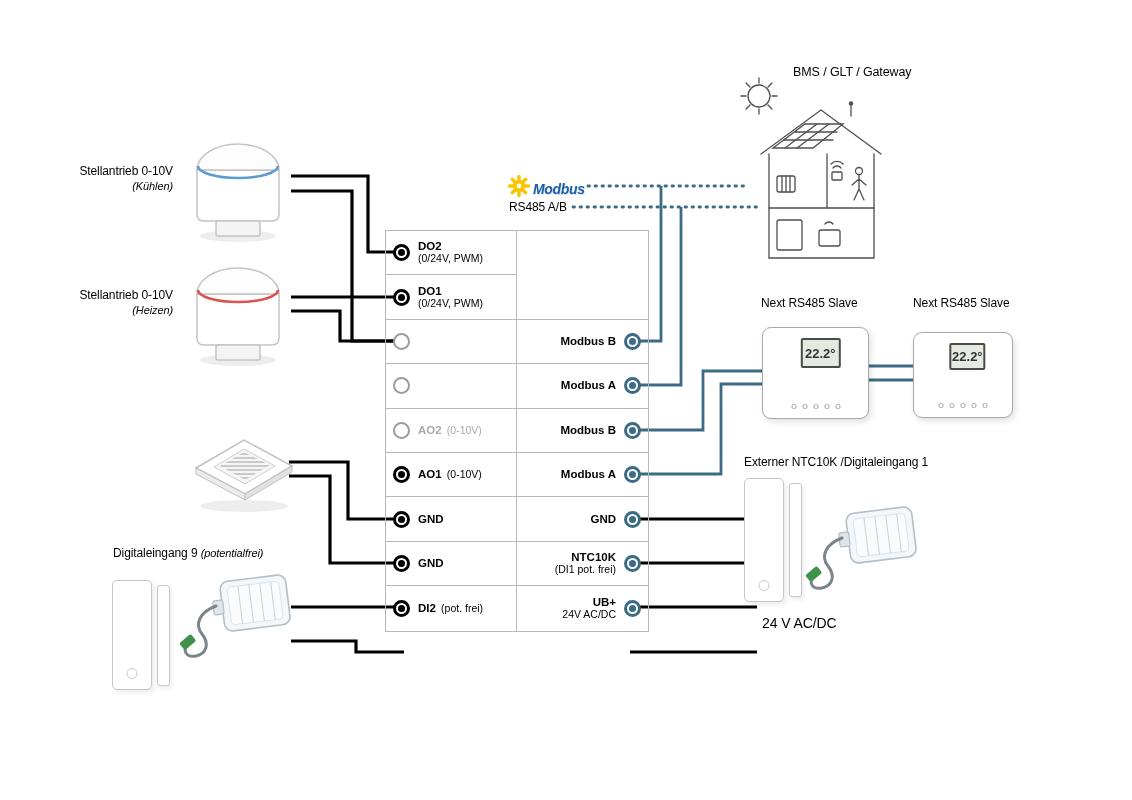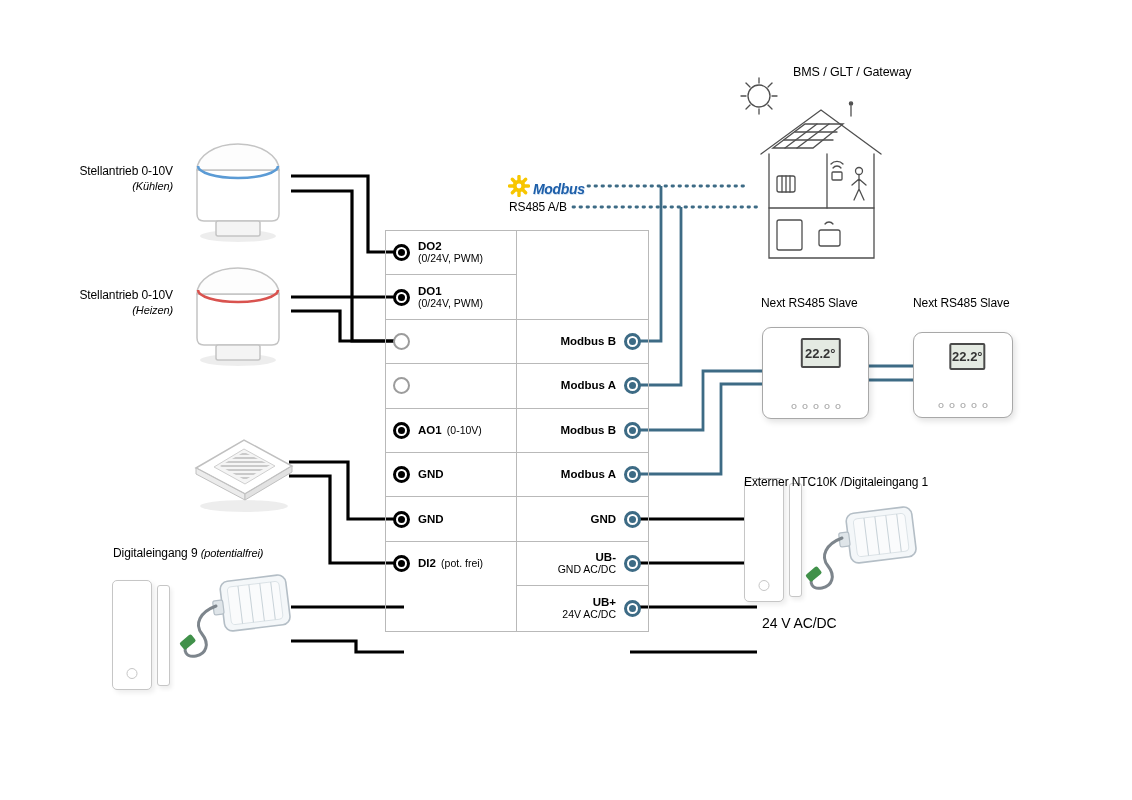--- a/index.html
+++ b/index.html
@@ -101,20 +101,27 @@
           <span class="nm">DO1</span>
           <span class="dt">(0/24V, PWM)</span>
         </span>
       </div>
       <div class="trow">
         <span class="term t-empty"></span>
       </div>
       <div class="trow">
         <span class="term t-empty"></span>
       </div>
+      <div class="trow disabled">
+        <span class="term t-empty"></span>
+        <span class="tlab inline">
+          <span class="nm">AO2</span>
+          <span class="dt">(0-10V)</span>
+        </span>
+      </div>
       <div class="trow">
         <span class="term"></span>
         <span class="tlab inline">
           <span class="nm">AO1</span>
           <span class="dt">(0-10V)</span>
         </span>
       </div>
       <div class="trow">
         <span class="term"></span>
         <span class="tlab">
@@ -163,22 +170,22 @@
         <span class="term t-blue"></span>
       </div>
       <div class="trow">
         <span class="tlab">
           <span class="nm">GND</span>
         </span>
         <span class="term t-blue"></span>
       </div>
       <div class="trow">
         <span class="tlab stacked">
-          <span class="nm">UB-</span>
-          <span class="dt">GND AC/DC</span>
+          <span class="nm">NTC10K</span>
+          <span class="dt">(DI1 pot. frei)</span>
         </span>
         <span class="term t-blue"></span>
       </div>
       <div class="trow">
         <span class="tlab stacked">
           <span class="nm">UB+</span>
           <span class="dt">24V AC/DC</span>
         </span>
         <span class="term t-blue"></span>
       </div>
@@ -221,21 +228,21 @@
 
   <div class="lbl b" style="left:793px;top:64px;font-size:12.5px">
     <span>BMS / GLT / Gateway</span>
   </div>
   <div class="lbl b" style="left:761px;top:296px">
     <span>Next RS485 Slave</span>
   </div>
   <div class="lbl b" style="left:913px;top:296px">
     <span>Next RS485 Slave</span>
   </div>
-  <div class="lbl b" style="left:744px;top:475px">
+  <div class="lbl b" style="left:744px;top:455px">
     <span>Externer NTC10K /Digitaleingang 1</span>
   </div>
   <div class="lbl b" style="left:762px;top:615px;font-size:14px">
     <span>24 V AC/DC</span>
   </div>
 
   <div class="dev" style="left:190px;top:132px">
     <svg width="96" height="112" viewBox="0 0 96 112">
       <ellipse cx="48" cy="104" rx="38" ry="6" fill="rgba(0,0,0,0.07)"></ellipse>
       <path d="M7,38 h82 v44 q0,7 -7,7 h-68 q-7,0 -7,-7 z" fill="#fff" stroke="#c4c4c4" stroke-width="1.5"></path>

